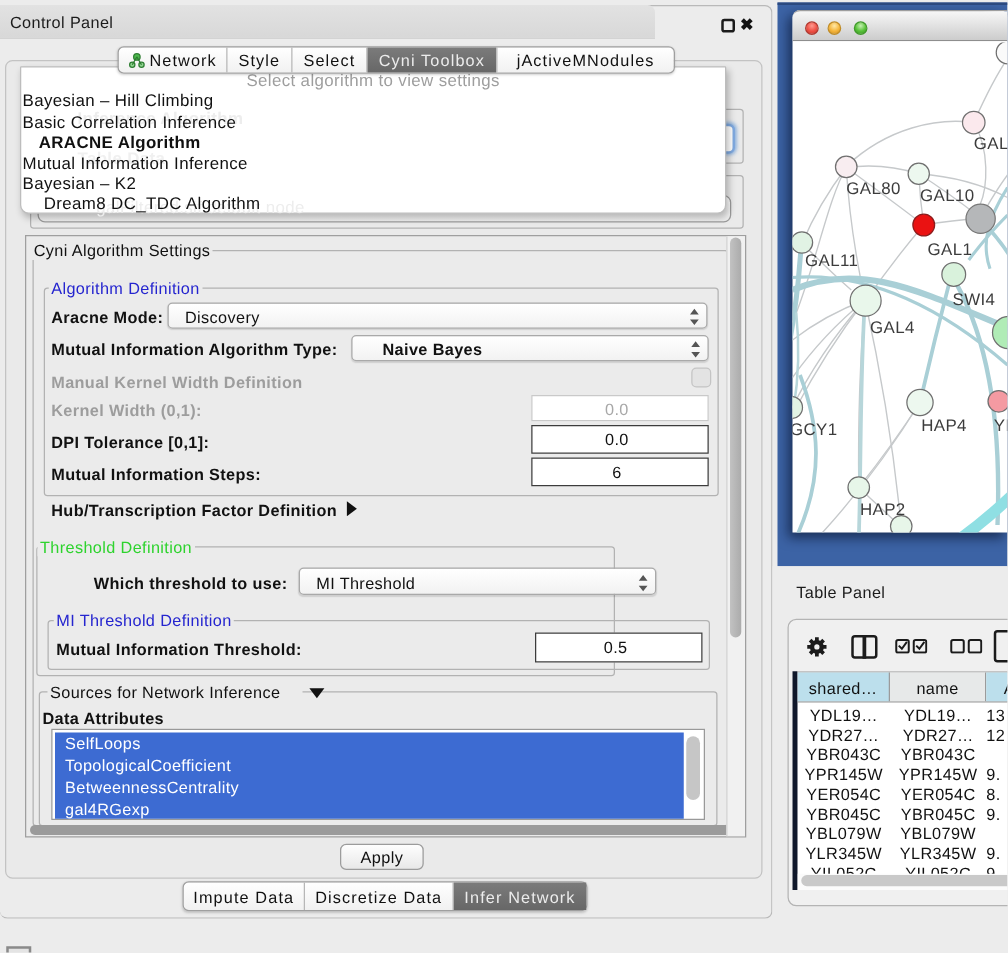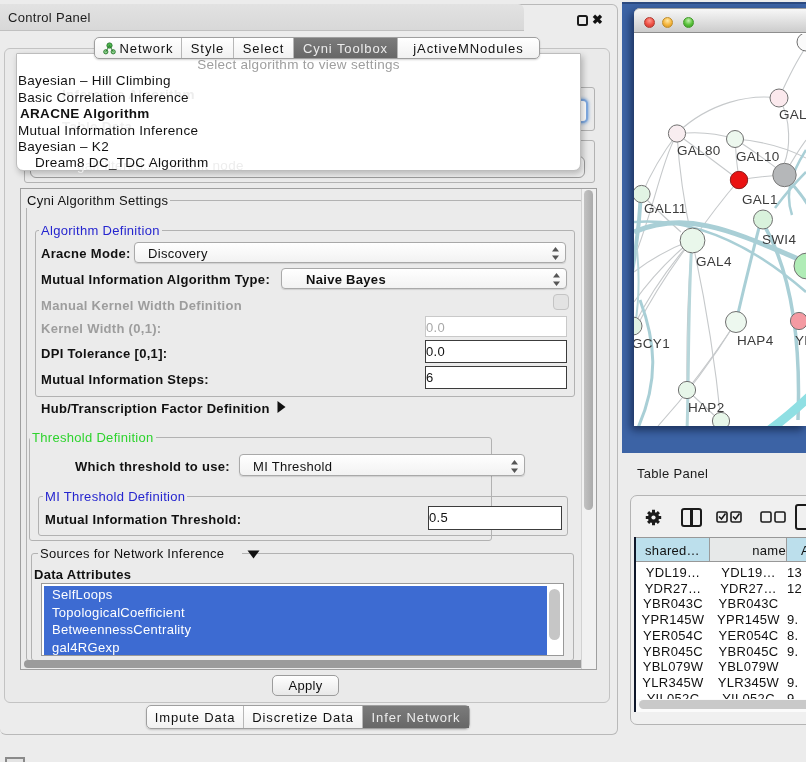--- a/index.html
+++ b/index.html
@@ -1,20 +1,20 @@
 <!DOCTYPE html>
 <html><head><meta charset="utf-8"><style>
 *{margin:0;padding:0;box-sizing:border-box;}
 html,body{width:806px;height:762px;}
 body{font-family:"Liberation Sans",sans-serif;font-size:13px;letter-spacing:0.3px;background:#ececec;position:relative;overflow:hidden;color:#111;}
 .abs{position:absolute;}
 .grp{position:absolute;border:1px solid #b2b2b2;border-radius:3px;}
 .grp>span{position:absolute;top:-8px;left:0;background:#ebebeb;padding:0 2px;font-size:13px;white-space:nowrap;}
 .lbl{position:absolute;font-weight:bold;font-size:13px;white-space:nowrap;}
-.fld{position:absolute;background:#fff;font-size:13px;text-align:left;padding:3px 5px 0 0;}
+.fld{position:absolute;background:#fff;font-size:13px;text-align:center;padding:3px 5px 0 0;}
 .combo{position:absolute;background:linear-gradient(#ffffff,#f2f2f2);border:1px solid #a9a9a9;border-radius:4px;font-size:13px;box-shadow:0 1px 1px rgba(0,0,0,0.12);}
 .combo .ar{position:absolute;right:5px;top:3px;width:9px;}
 .dd>div{position:relative;}
 .seg{position:absolute;display:flex;background:linear-gradient(#ffffff,#f1f1f1);border:1px solid #9f9f9f;border-radius:5px;box-shadow:0 1px 2px rgba(0,0,0,0.18);font-size:13px;}
 .seg>div{display:flex;align-items:center;justify-content:center;border-right:1px solid #b7b7b7;white-space:nowrap;letter-spacing:0.9px;}
 .seg>div:last-child{border-right:none;}
 .seg>div.on{background:linear-gradient(#7b7b7b,#676767);color:#ececec;}
 </style></head>
 <body>
 
@@ -107,21 +107,21 @@
 <div class="abs" style="left:581px;top:189px;width:15px;height:480px;background:#f1f1f1;border-left:1px solid #d2d2d2;"></div>
 <div class="abs" style="left:584px;top:190px;width:9px;height:320px;background:linear-gradient(90deg,#c2c2c2,#ababab);border-radius:4.5px;"></div>
 
 <div style="left:16px;top:53px;width:565px;height:118px;background:#fff;border:1px solid #bdbdbd;border-radius:1px 1px 7px 7px;box-shadow:2px 3px 6px rgba(0,0,0,0.25);font-size:13.5px;line-height:16.4px;padding-top:3px;" class="dd abs">
   <div style="position:absolute;left:45px;top:33px;color:#ededed;font-weight:bold;">Inference Algorithm</div>
   <div style="position:absolute;left:45px;top:65px;color:#f0f0f0;font-weight:bold;">Table Data</div>
   <div style="position:absolute;left:60px;top:104px;color:#ededed;">galFiltered.sif default node</div>
   <div style="color:#9e9e9e;text-align:center;position:relative;">Select algorithm to view settings</div>
   <div style="padding-left:1px;">Bayesian – Hill Climbing</div>
   <div style="padding-left:1px;">Basic Correlation Inference</div>
-  <div style="padding-left:3px;font-weight:bold;">ARACNE Algorithm</div>
+  <div style="padding-left:14px;font-weight:bold;">ARACNE Algorithm</div>
   <div style="padding-left:1px;">Mutual Information Inference</div>
   <div style="padding-left:1px;">Bayesian – K2</div>
   <div style="padding-left:18px;">Dream8 DC_TDC Algorithm</div>
 </div>
 
 <div class="seg" style="left:94px;top:37px;height:22px;">
   <div style="width:87px;"><svg width="13" height="13" viewBox="0 0 13 13" style="margin-right:4px;">
         <circle cx="6.5" cy="3.5" r="2.6" fill="#4db84d" stroke="#2e7d32"></circle>
         <circle cx="2.8" cy="9.8" r="2.1" fill="#8fd48f" stroke="#2e7d32"></circle>
         <circle cx="10.2" cy="9.8" r="2.1" fill="#8fd48f" stroke="#2e7d32"></circle>
@@ -244,24 +244,24 @@
   <rect x="1" y="1" width="10" height="10" rx="1.5" fill="none" stroke="#1b1b1b" stroke-width="1.6"></rect>
   <rect x="15" y="1" width="10" height="10" rx="1.5" fill="none" stroke="#1b1b1b" stroke-width="1.6"></rect>
   <path d="M3 5.5 L5.5 8 L9.5 2.5 M17 5.5 L19.5 8 L23.5 2.5" stroke="#1b1b1b" stroke-width="1.6" fill="none"></path>
 </svg>
 <svg class="abs" style="left:760px;top:511px;" width="26" height="12" viewBox="0 0 26 12">
   <rect x="1" y="1" width="10" height="10" rx="1.5" fill="none" stroke="#1b1b1b" stroke-width="1.6"></rect>
   <rect x="15" y="1" width="10" height="10" rx="1.5" fill="none" stroke="#1b1b1b" stroke-width="1.6"></rect>
 </svg>
 <div class="abs" style="left:795px;top:504px;width:16px;height:26px;border:2.5px solid #1b1b1b;border-radius:3px;background:#f0f0f0;"></div>
 
-<div class="abs" style="left:634px;top:537px;width:172px;height:175px;background:#fff;border-left:2px solid #0f172a;overflow:hidden;">
+<div class="abs" style="left:634px;top:537px;width:172px;height:175px;background:#fff;border-left:4px solid #0f172a;overflow:hidden;">
   <div class="abs" style="left:0;top:0;width:180px;height:25px;border-top:1px solid #989898;border-bottom:1px solid #989898;display:flex;font-size:13px;">
     <div style="width:74px;background:#bcdfec;border-right:1px solid #9b9b9b;text-align:center;padding-top:5px;">shared…</div>
-    <div style="width:77px;background:#e7e9e9;border-right:1px solid #9b9b9b;text-align:right;padding-top:5px;">name</div>
+    <div style="width:77px;background:#e7e9e9;border-right:1px solid #9b9b9b;text-align:center;padding-top:5px;">name</div>
     <div style="width:29px;background:#bcdfec;padding-top:5px;padding-left:14px;">A</div>
   </div>
   <div class="abs" style="left:0;top:28px;width:180px;font-size:13px;line-height:15.7px;">
     <div style="display:flex;">
         <div style="width:74px;text-align:center;">YDL19…</div>
         <div style="width:77px;text-align:center;">YDL19…</div>
         <div>13</div>
       </div>
     <div style="display:flex;">
         <div style="width:74px;text-align:center;">YDR27…</div>

